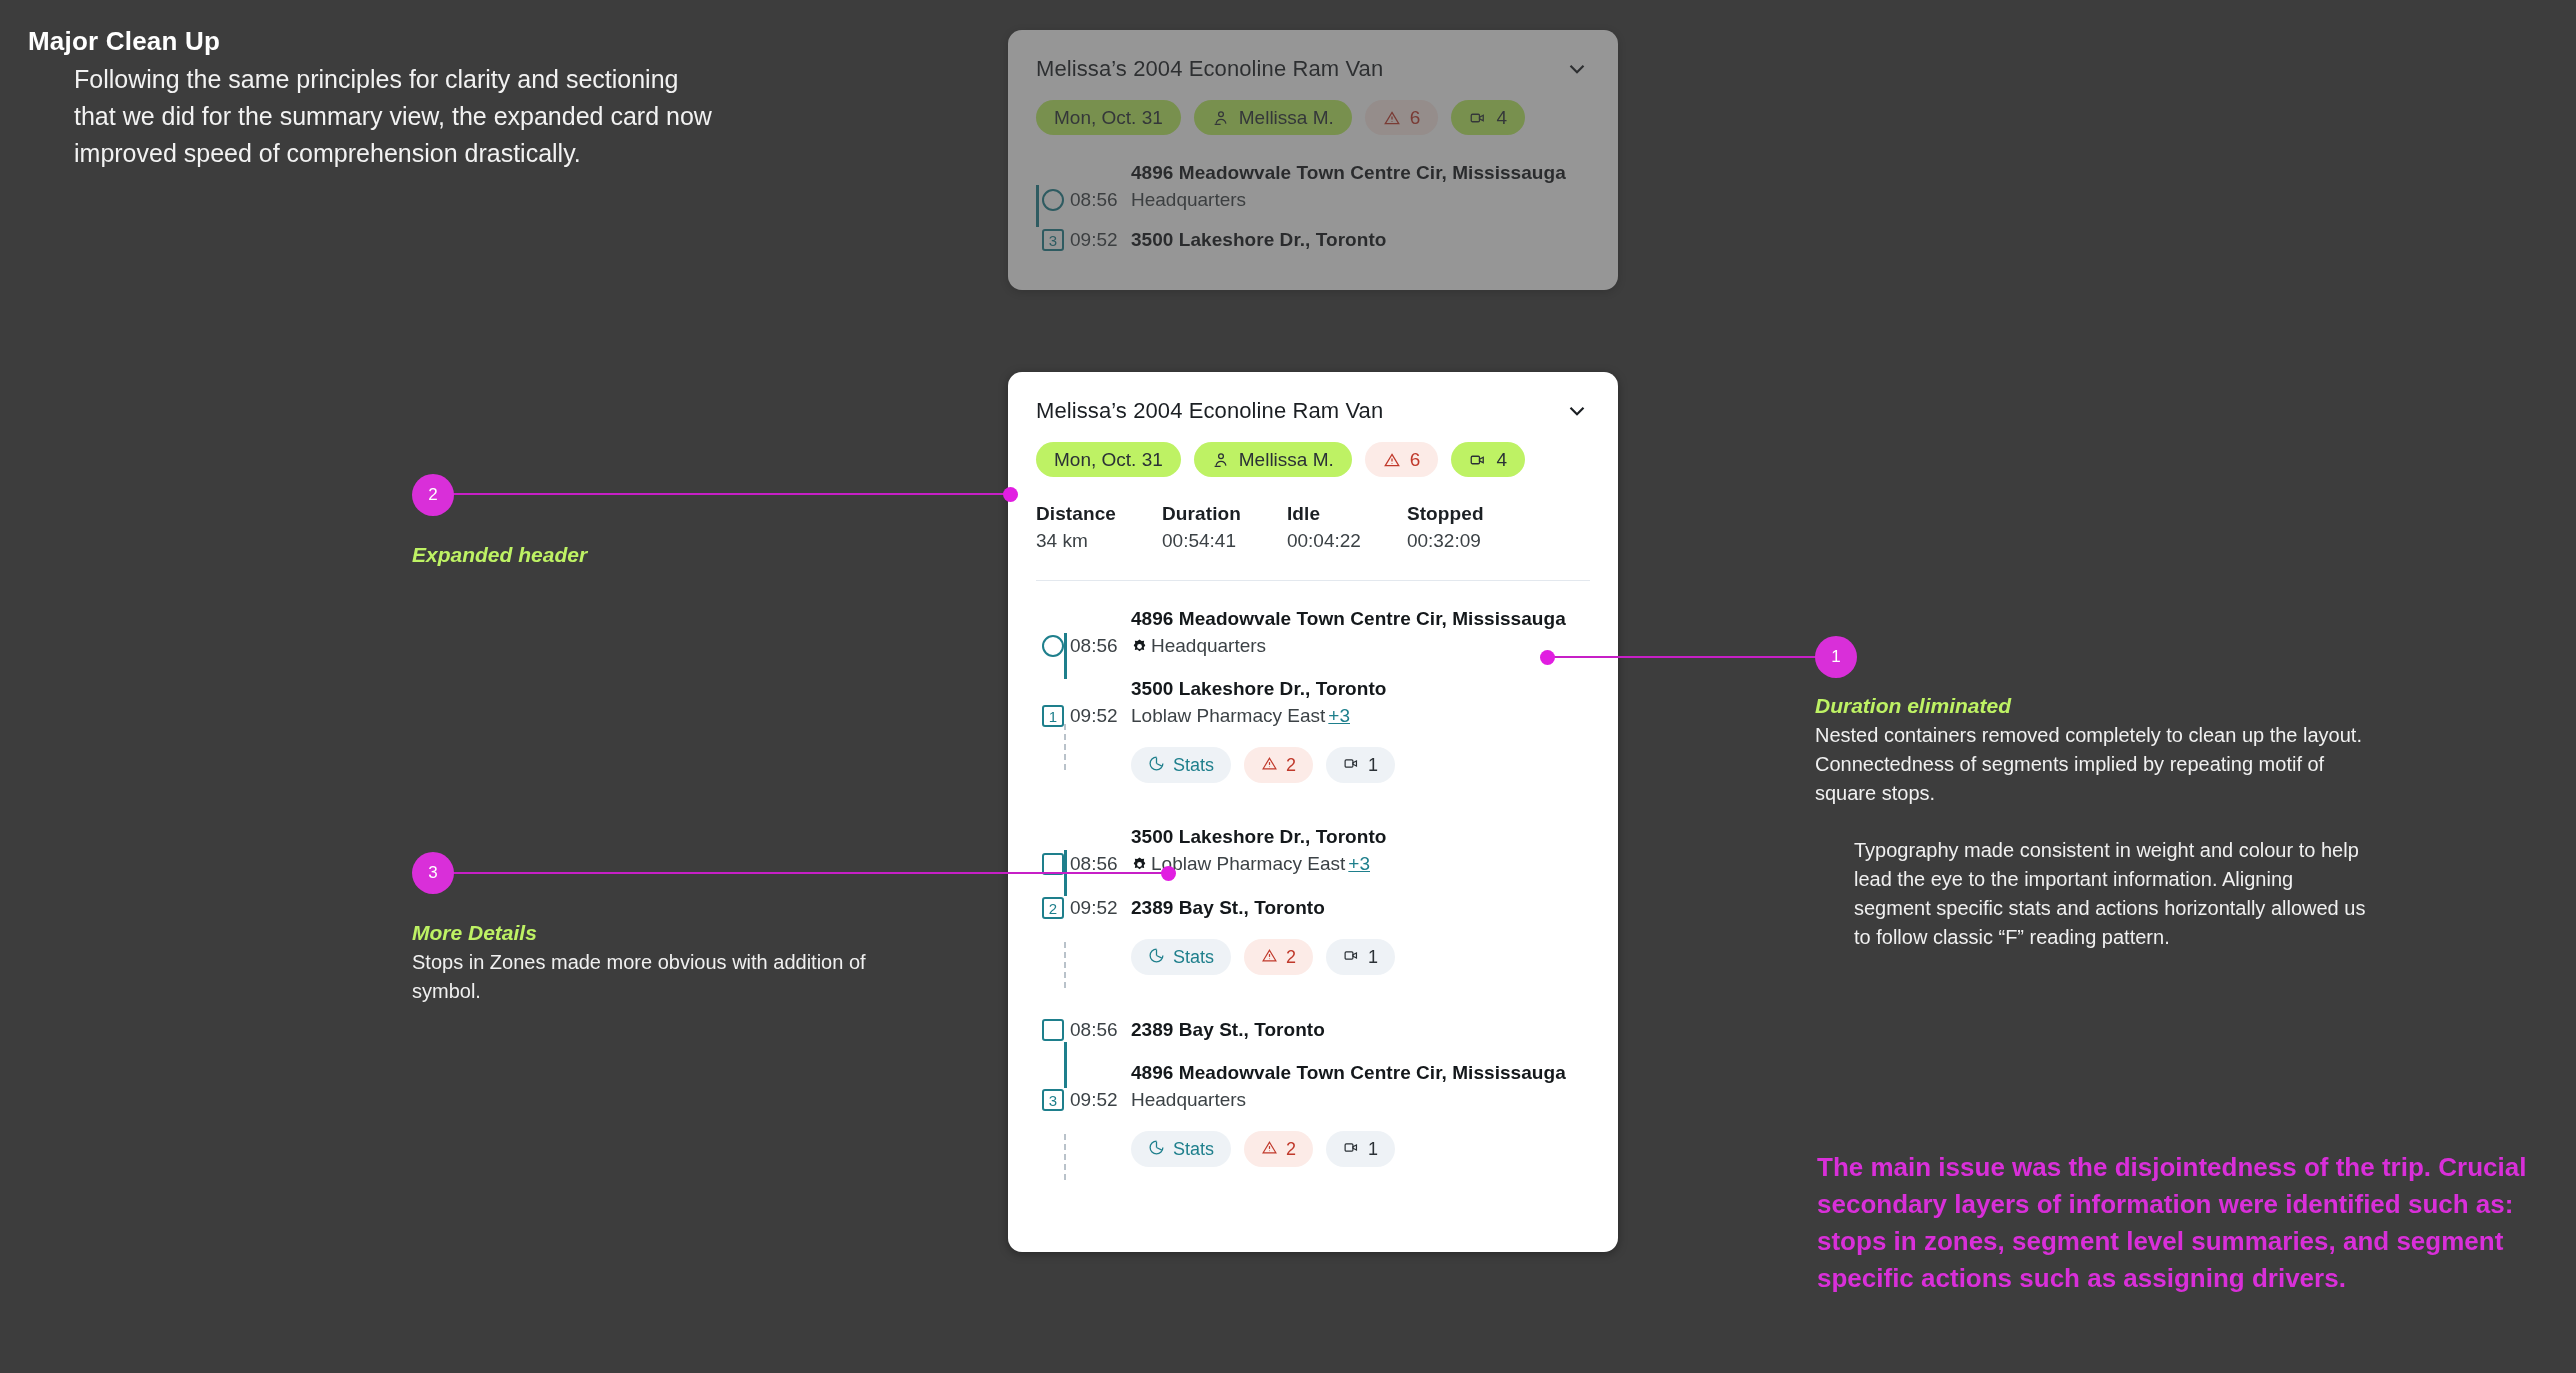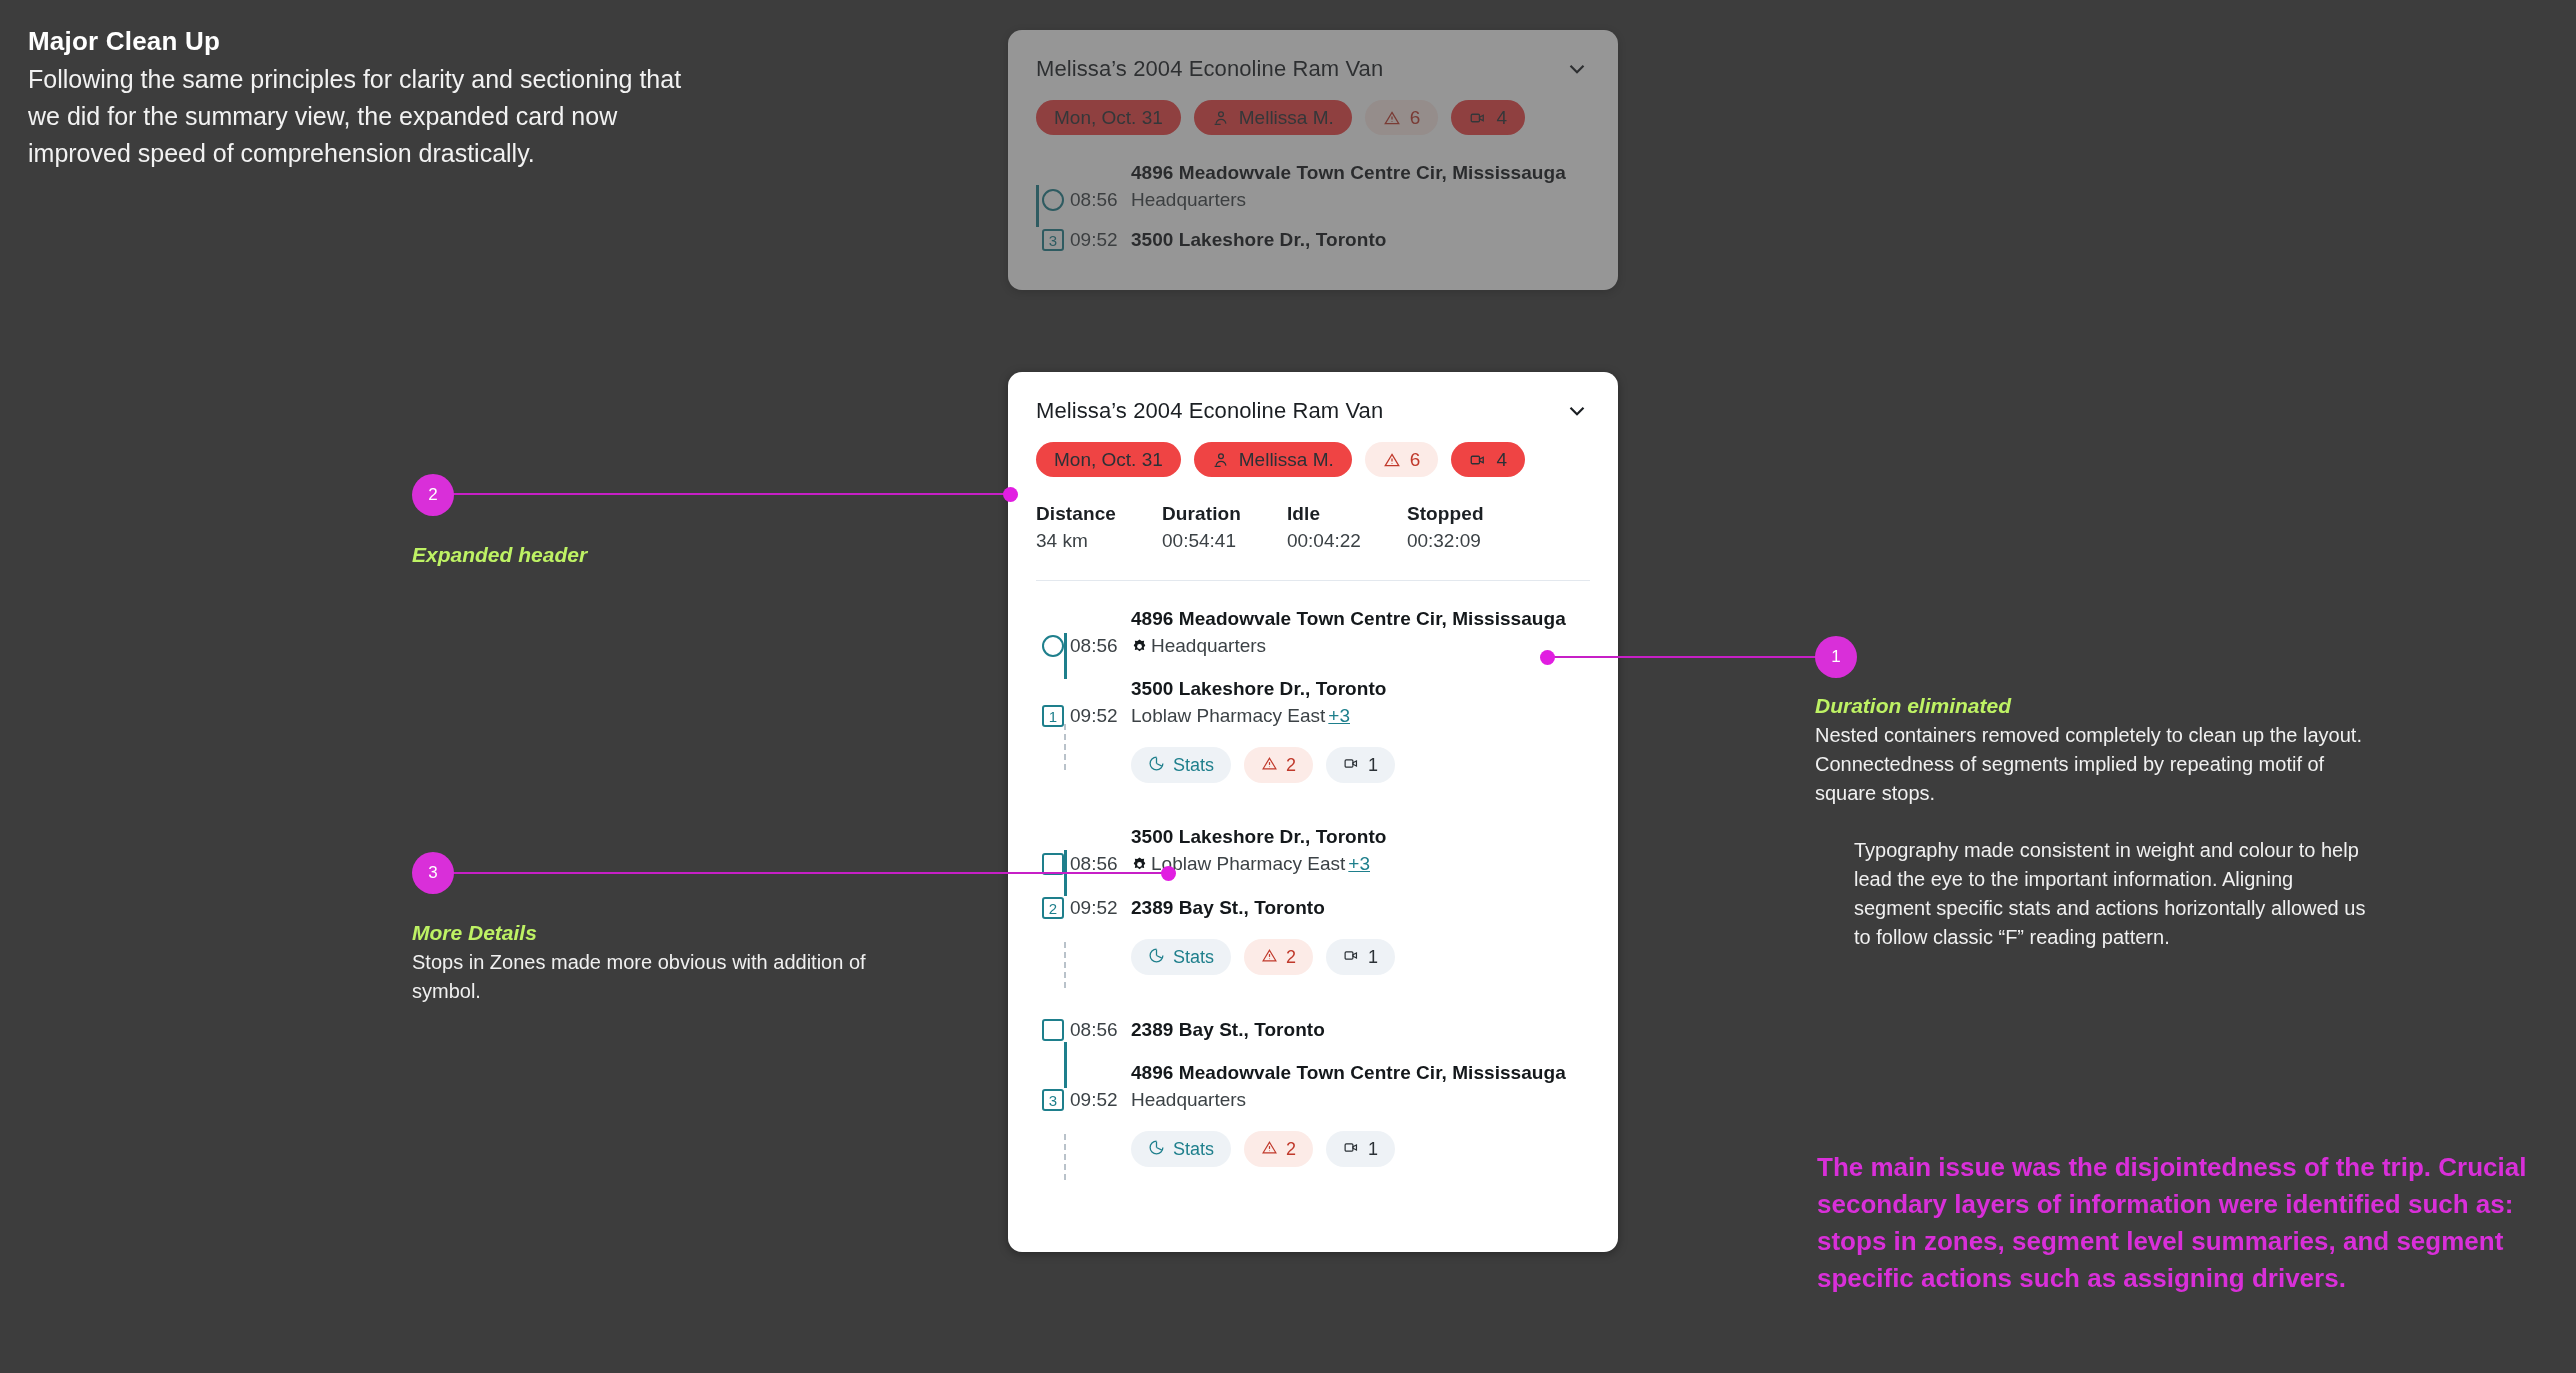--- a/index.html
+++ b/index.html
@@ -11,21 +11,21 @@
   }
   .stage { position: relative; width: 2576px; height: 1373px; }
 
   
   .intro { position: absolute; left: 28px; top: 26px; width: 684px; }
   .intro-title {
     color: #ffffff; font-size: 26px; font-weight: bold;
     letter-spacing: 0.2px; margin-bottom: 4px;
   }
   .intro-body {
-    color: #f2f2f2; font-size: 25px; line-height: 37px; font-weight: 400;
+    color: #f2f2f2; font-size: 25px; line-height: 37px; font-weight: 400; margin-left: 46px;
   }
 
   
   .card {
     position: absolute; background: #ffffff;
     border-radius: 14px;
     box-shadow: 0 2px 10px rgba(0,0,0,.35);
   }
   .card-ghost { left: 1008px; top: 30px; width: 610px; height: 260px; opacity: .46; }
   .card-main  { left: 1008px; top: 372px; width: 610px; height: 880px; }
@@ -36,21 +36,21 @@
   .veh-title { font-size: 22px; color: #1b1f23; font-weight: 400; letter-spacing: 0.1px; }
   .chev {
     width: 26px; height: 26px; display: block;
   }
   .chev svg { display:block; }
 
   
   .chips { display: flex; gap: 13px; margin-top: 18px; align-items: center; }
   .chip {
     display: inline-flex; align-items: center; gap: 9px;
-    background: #ef4444; border-radius: 30px;
+    background: #bef264; border-radius: 30px;
     padding: 8px 18px; font-size: 19px; color: #2b3136; line-height: 1;
     white-space: nowrap;
   }
   .chip.alert { background: #fcebe7; color: #c0392b; }
   .chip.alert svg { stroke: #c0392b; }
   .chip svg { display: block; }
 
   
   .stats-row { display: flex; margin-top: 26px; }
   .stat { margin-right: 46px; }

